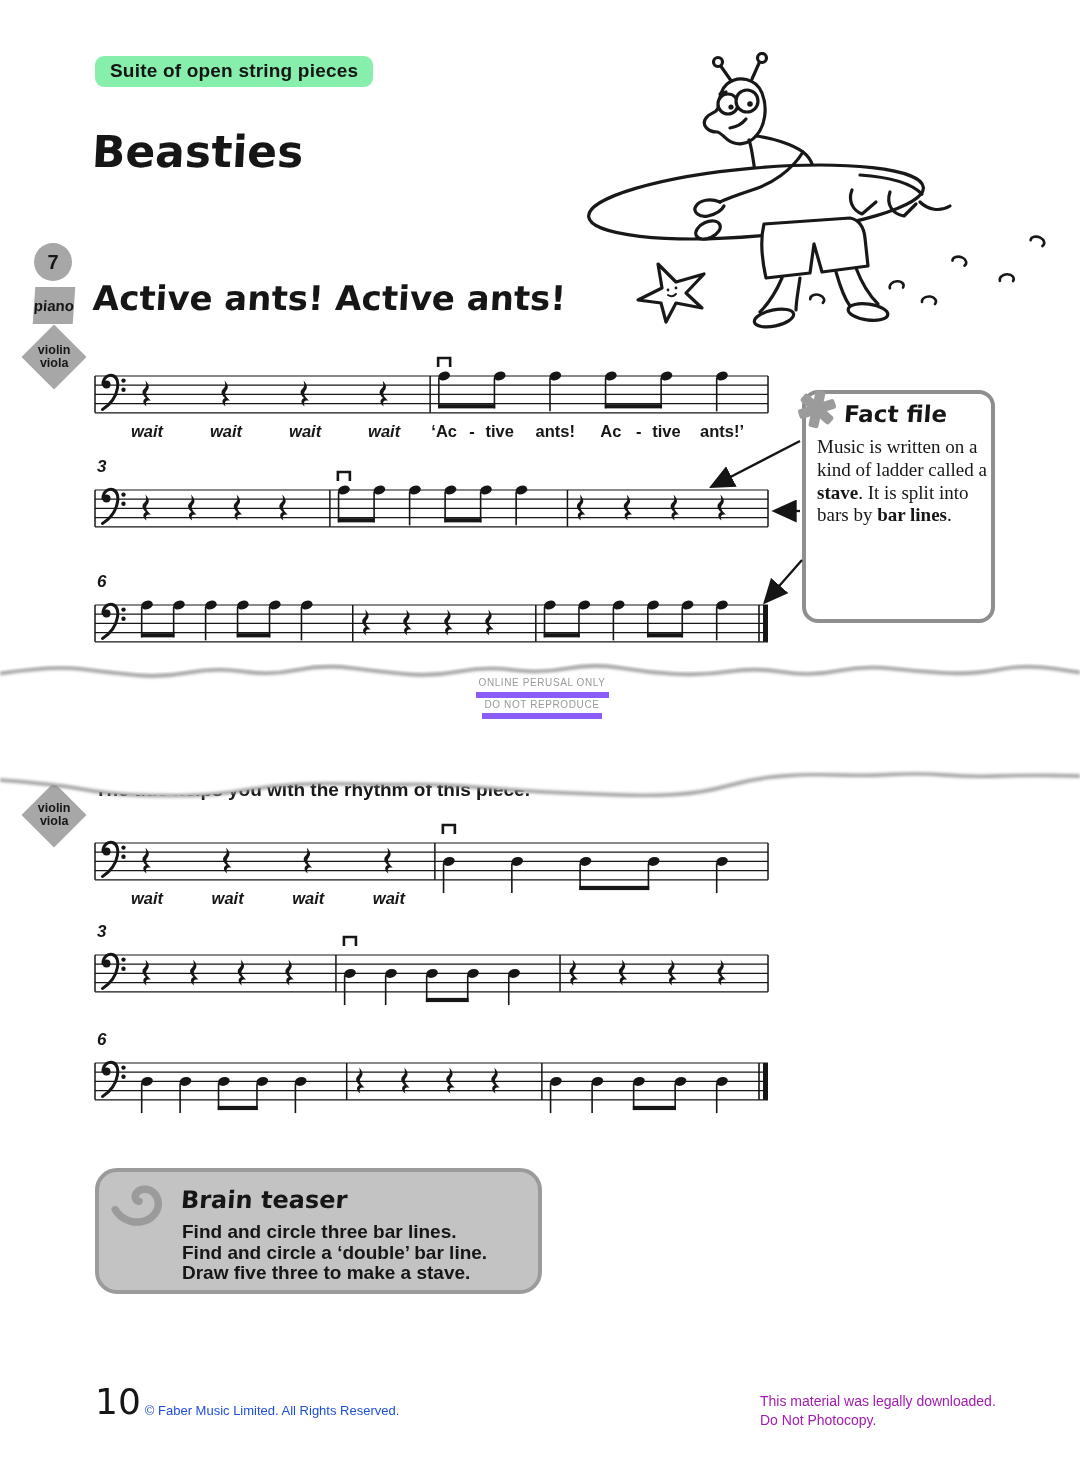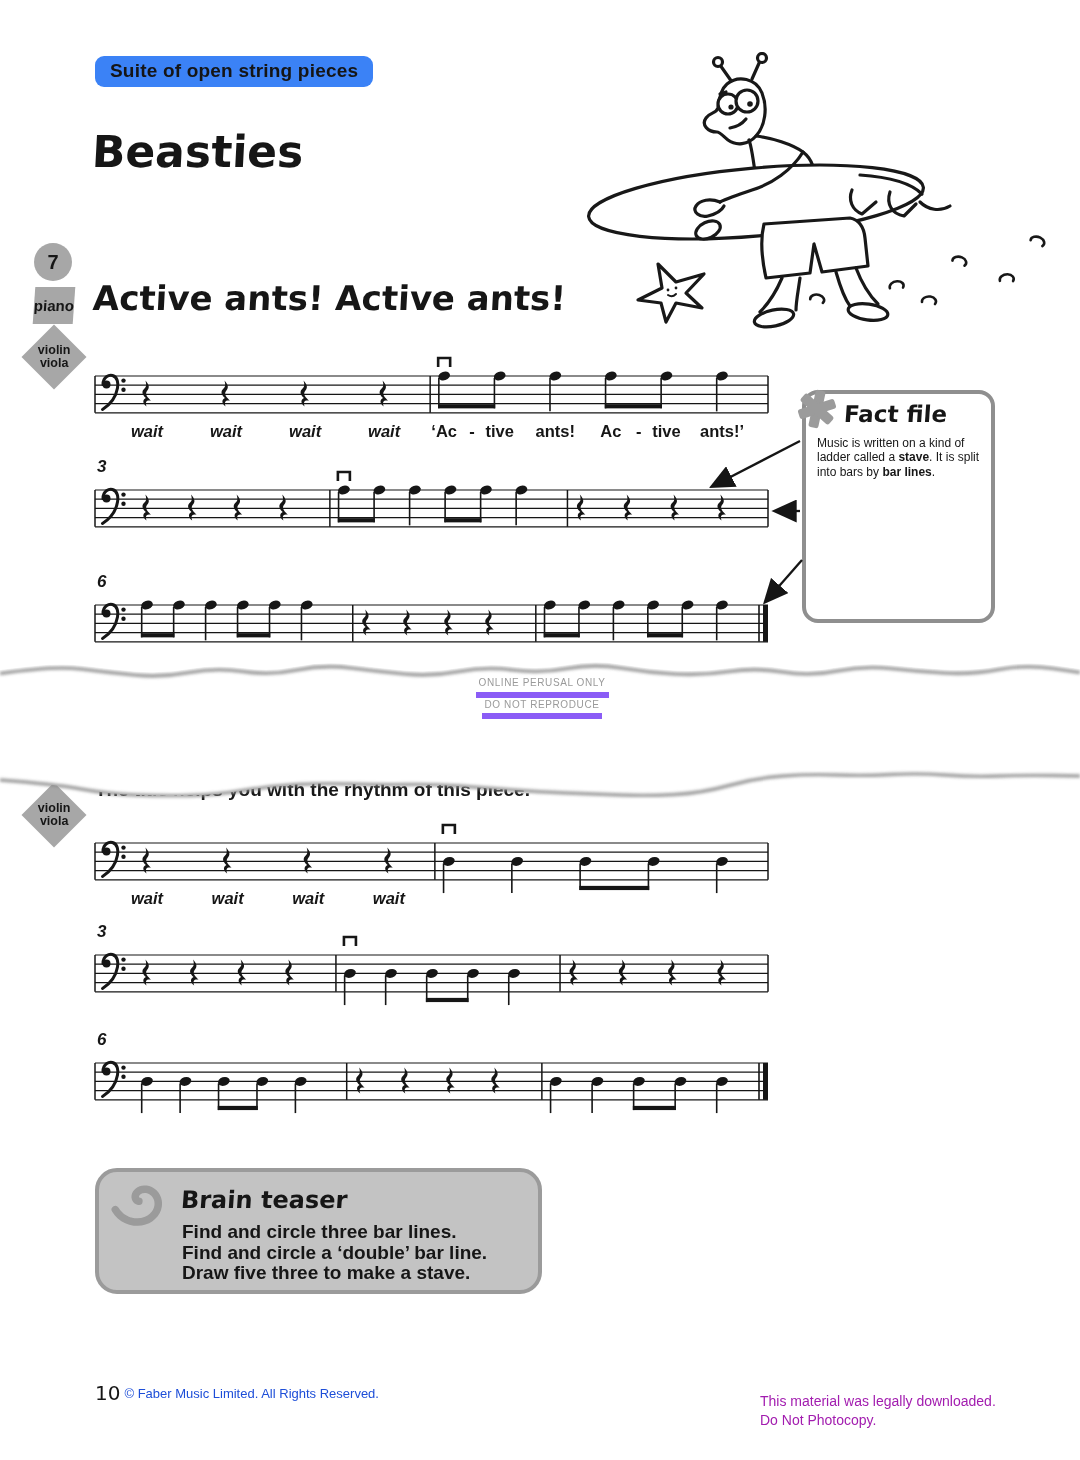--- a/index.html
+++ b/index.html
@@ -1,20 +1,20 @@
 <!DOCTYPE html>
 <html><head>
 <meta charset="utf-8">
 <style>
   html,body{margin:0;padding:0;background:#ffffff;}
   #page{position:relative;width:1080px;height:1460px;background:#fff;overflow:hidden;
         font-family:"Liberation Sans",sans-serif;color:#161616;}
   .abs{position:absolute;}
 
-  .series-badge{left:95px;top:56px;background:#3b82f6;color:#151515;font-weight:700;
+  .series-badge{left:95px;top:56px;background:#86efac;color:#151515;font-weight:700;
     font-size:19px;padding:4px 15px 5px 15px;border-radius:9px;letter-spacing:.2px;}
   .big-title{left:92px;top:126px;font-size:44px;font-weight:700;transform:skewX(-3deg);
     font-family:"DejaVu Sans",sans-serif;}
   .piece-title{left:93px;top:278px;font-size:34px;font-weight:700;transform:skewX(-3deg);
     font-family:"DejaVu Sans",sans-serif;}
 
   .num-circle{left:34px;top:243px;width:38px;height:38px;border-radius:50%;background:#a7a7a7;
     display:flex;align-items:center;justify-content:center;font-size:20px;font-weight:700;}
   .piano-sq{left:34px;top:287px;width:40px;height:37px;background:#a7a7a7;display:flex;
     align-items:center;justify-content:center;font-size:15px;font-weight:700;transform:skewX(-4deg);}
@@ -24,39 +24,39 @@
     line-height:1.05;transform-origin:center;}
   #diamond1{left:31px;top:334px;}
   #diamond2{left:31px;top:792px;}
 
   .sys{overflow:visible;}
 
   .fact-file{left:802px;top:390px;width:193px;height:233px;border:4px solid #8f8f8f;
     border-radius:16px;background:#fff;box-sizing:border-box;z-index:2;}
   .ff-head{position:absolute;left:38px;top:7px;font-size:23px;font-weight:700;
     transform:skewX(-4deg);font-family:"DejaVu Sans",sans-serif;}
-  .ff-body{position:absolute;left:11px;top:42px;width:170px;font-size:12px;line-height:1.2;}
+  .ff-body{position:absolute;left:11px;top:42px;width:170px;font-size:19px;line-height:1.2;font-family:Liberation Serif, serif;}
   .ff-body p{margin:0 0 14px 0;}
   .asterisk{position:absolute;left:-12px;top:-8px;}
 
   .watermark{left:447px;top:676px;width:190px;text-align:center;font-size:10px;color:#9a9a9a;
     letter-spacing:.6px;line-height:1.45;}
   .watermark span{display:inline-block;border-bottom:6px solid #8b5cf6;padding:0 3px 1px 3px;}
 
   .intro{left:95px;top:779px;font-size:19px;font-weight:600;z-index:1;}
 
   .teaser{left:95px;top:1168px;width:447px;height:126px;background:#c3c3c3;border:4px solid #9b9b9b;
     border-radius:22px;box-sizing:border-box;}
   .bt-head{position:absolute;left:82px;top:14px;font-size:24px;font-weight:700;transform:skewX(-4deg);
     font-family:"DejaVu Sans",sans-serif;}
   .bt-lines{position:absolute;left:83px;top:50px;font-size:19px;font-weight:600;line-height:20.5px;}
   .spiral{position:absolute;left:6px;top:-8px;}
 
   .footer-left{left:95px;top:1381px;display:flex;align-items:flex-end;}
-  .pgnum{font-size:20px;font-weight:500;font-family:"DejaVu Sans",sans-serif;}
+  .pgnum{font-size:36px;font-weight:500;font-family:"DejaVu Sans",sans-serif;}
   .copyright{font-size:13px;margin-left:4px;padding-bottom:4px;color:#1d4ed8;}
   .footer-right{left:760px;top:1392px;font-size:14px;line-height:1.35;color:#a21caf;}
 
   .tear{left:0;pointer-events:none;}
   #tear1{top:645px;z-index:3;}
   #tear2{top:758px;z-index:4;}
   #arrows{left:0;top:0;z-index:5;pointer-events:none;}
 </style>
 </head>
 <body>

